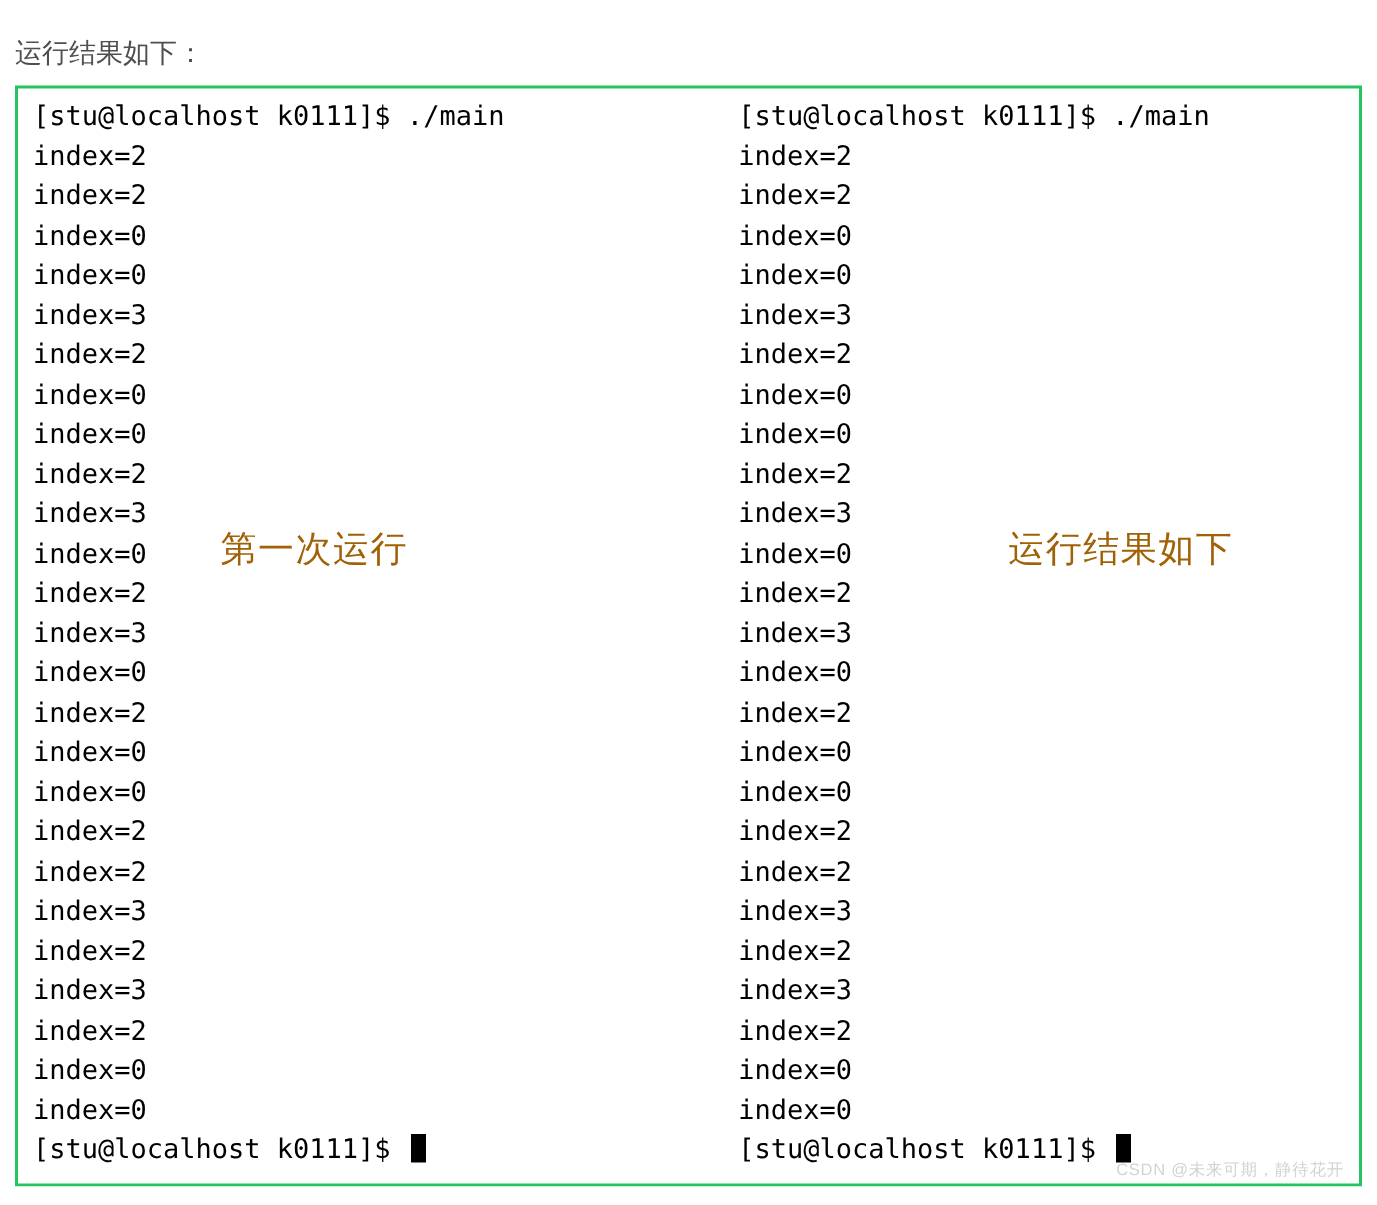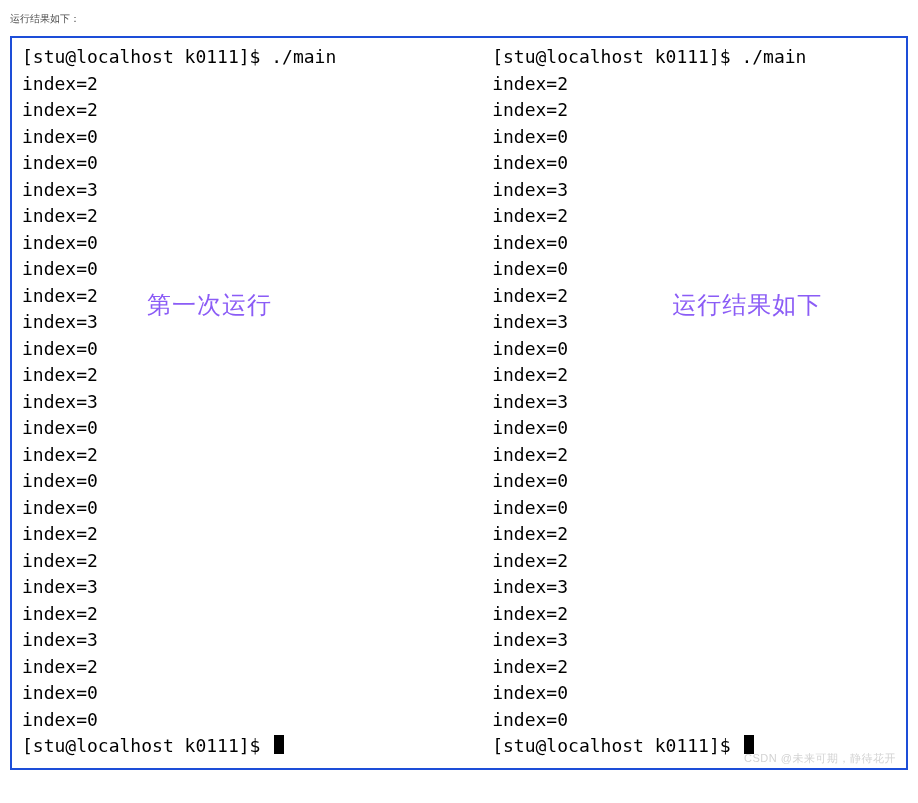--- a/index.html
+++ b/index.html
@@ -7,28 +7,28 @@
       padding: 0;
       box-sizing: border-box;
     }
     body {
       font-family: "Microsoft YaHei", Arial, sans-serif;
       width: 918px;
       background: #fff;
       color: #333;
     }
     .heading {
-      font-size: 10px;
+      font-size: 18px;
       color: #4f4f4f;
-      padding: 12px 10px 10px 10px;
+      padding: 23px 10px 10px 10px;
       font-weight: normal;
       font-family: Liberation Serif, serif;
     }
     .terminal-box {
-      border: 2px solid #1d4ed8;
+      border: 2px solid #22c55e;
       margin: 0 10px 0 10px;
       padding: 6px 10px 8px 10px;
       display: flex;
       position: relative;
       gap: 27px;
     }
     .column {
       width: 50%;
       position: relative;
     }
@@ -39,22 +39,23 @@
       font-family: "DejaVu Sans Mono", "Consolas", "Courier New", monospace;
       font-size: 18px;
       color: #000;
       line-height: 26.5px;
       white-space: pre;
     }
     .annotation {
       position: absolute;
       font-family: "SimSun", "NSimSun", "Microsoft YaHei", serif;
       font-size: 24px;
-      color: #8b5cf6;
+      color: #a16207;
       letter-spacing: 1px;
+      margin-top: 40px;
     }
     .cursor {
       display: inline-block;
       width: 10px;
       height: 19px;
       background: #000;
       vertical-align: text-bottom;
       margin-bottom: 2px;
       margin-left: 3px;
     }

